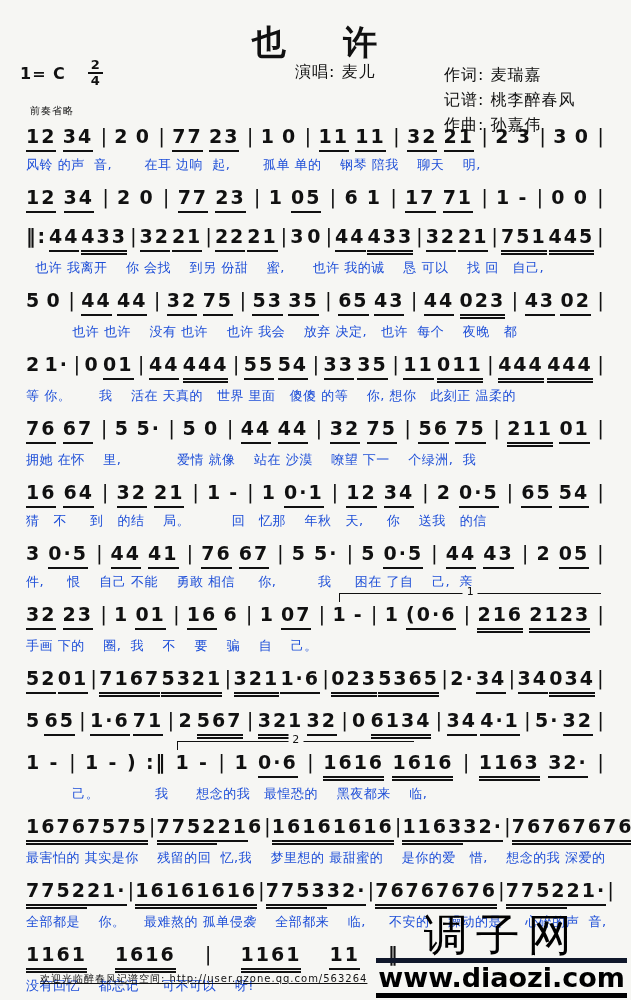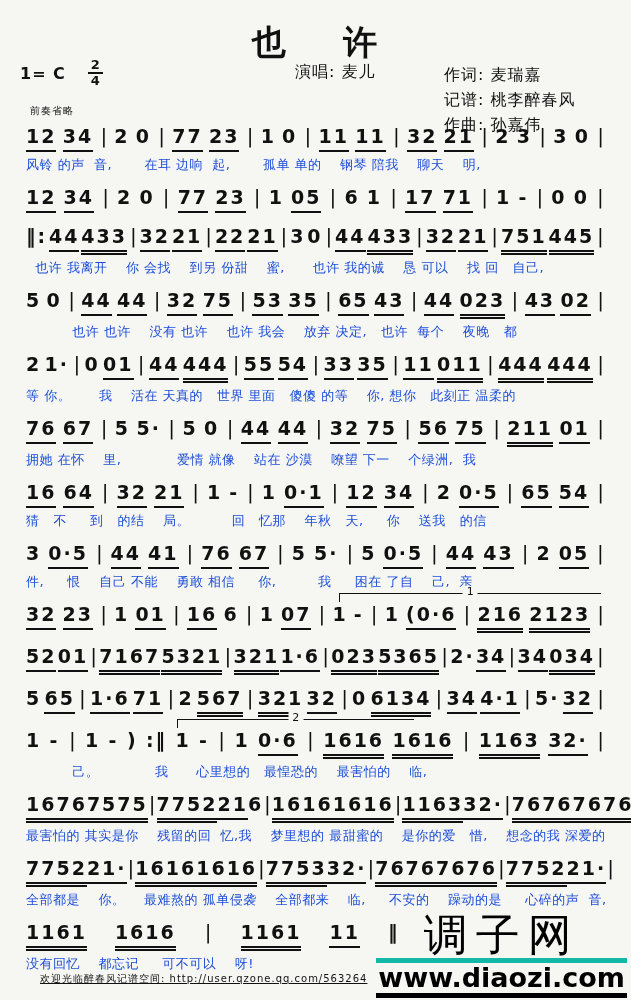--- a/index.html
+++ b/index.html
@@ -54,21 +54,21 @@
   .v2 { left:26%; width:41%; }
   
   .footer { position:absolute; left:40px; bottom:14px; font-size:10px; letter-spacing:1px;text-decoration:underline; }
   .watermark { position:absolute; right:4px; bottom:2px; text-align:center; }
   .wm-name {
     font-size:44px; font-weight:400; letter-spacing:8px; line-height:46px;
     color:#000; display:block;
   }
   .wm-url {
     display:block; font-size:27px; font-weight:900; letter-spacing:0px;
-    color:#000; border-top:5px solid #14b8a6; border-bottom:5px solid #000;
+    color:#000; border-top:5px solid #0f172a; border-bottom:5px solid #000;
     line-height:30px; padding:0 2px;
   }
 </style>
 </head>
 <body>
 
 <div class="header">
   <div class="title">也    许</div>
   <div class="keyrow">
     <span class="keysig">1= C</span>
@@ -321,20 +321,21 @@
         <span class="tok">1</span>
         <span class="tok">-</span>
         <span class="bar">|</span>
         <span class="tok">1</span>
         <span class="tok u1">(0·6</span>
         <span class="bar">|</span>
         <span class="tok u2">216</span>
         <span class="tok u2">2123</span>
         <span class="bar">|</span>
       </div>
+      <div class="lyrics">手画 下的    圈,  我    不    要    骗    自    己。</div>
     </div>
     <div class="system">
       <div class="notes">
         <span class="tok u1">52</span>
         <span class="tok u1">01</span>
         <span class="bar">|</span>
         <span class="tok u2">7167</span>
         <span class="tok u2">5321</span>
         <span class="bar">|</span>
         <span class="tok u2">321</span>
@@ -394,21 +395,21 @@
         <span class="tok">1</span>
         <span class="tok u1">0·6</span>
         <span class="bar">|</span>
         <span class="tok u2">1616</span>
         <span class="tok u2">1616</span>
         <span class="bar">|</span>
         <span class="tok u2">1163</span>
         <span class="tok u1">32·</span>
         <span class="bar">|</span>
       </div>
-      <div class="lyrics">          己。            我      心里想的   最惶恐的    最害怕的    临,</div>
+      <div class="lyrics">          己。            我      想念的我   最惶恐的    黑夜都来    临,</div>
     </div>
     <div class="system">
       <div class="notes">
         <span class="tok u2">1676</span>
         <span class="tok u2">7575</span>
         <span class="bar">|</span>
         <span class="tok u2">7752</span>
         <span class="tok u1">21</span>
         <span class="tok">6</span>
         <span class="bar">|</span>

